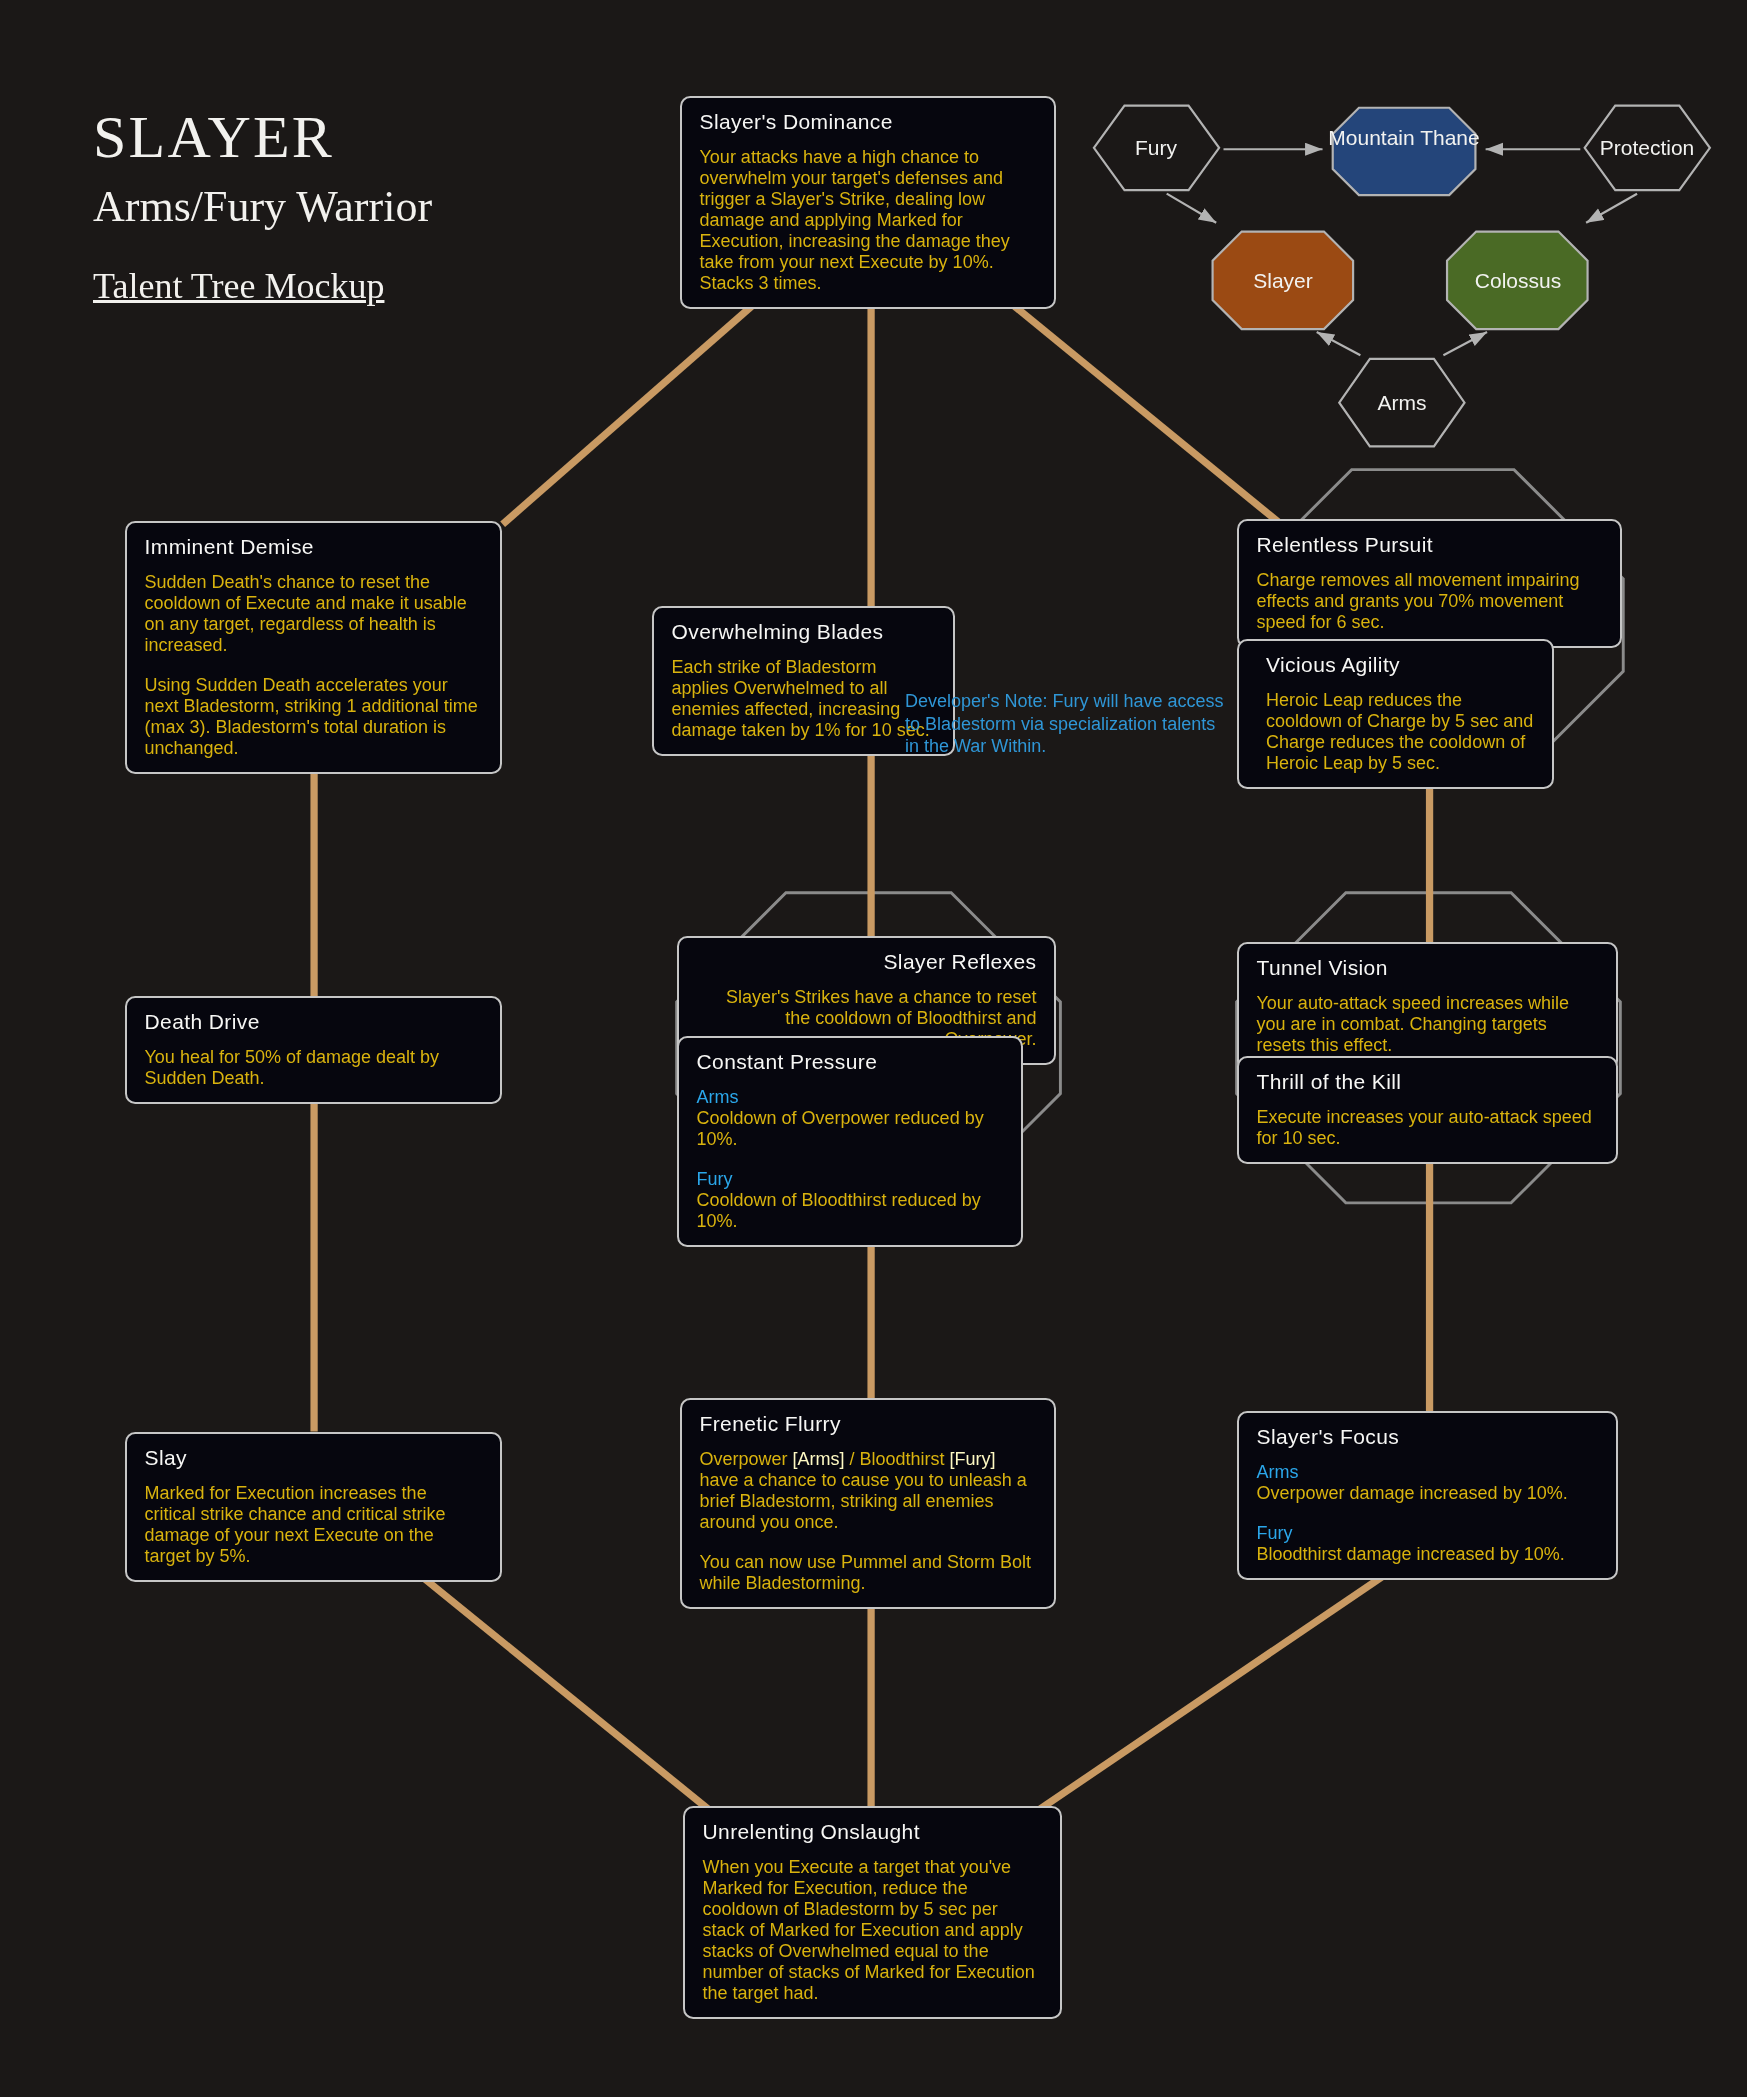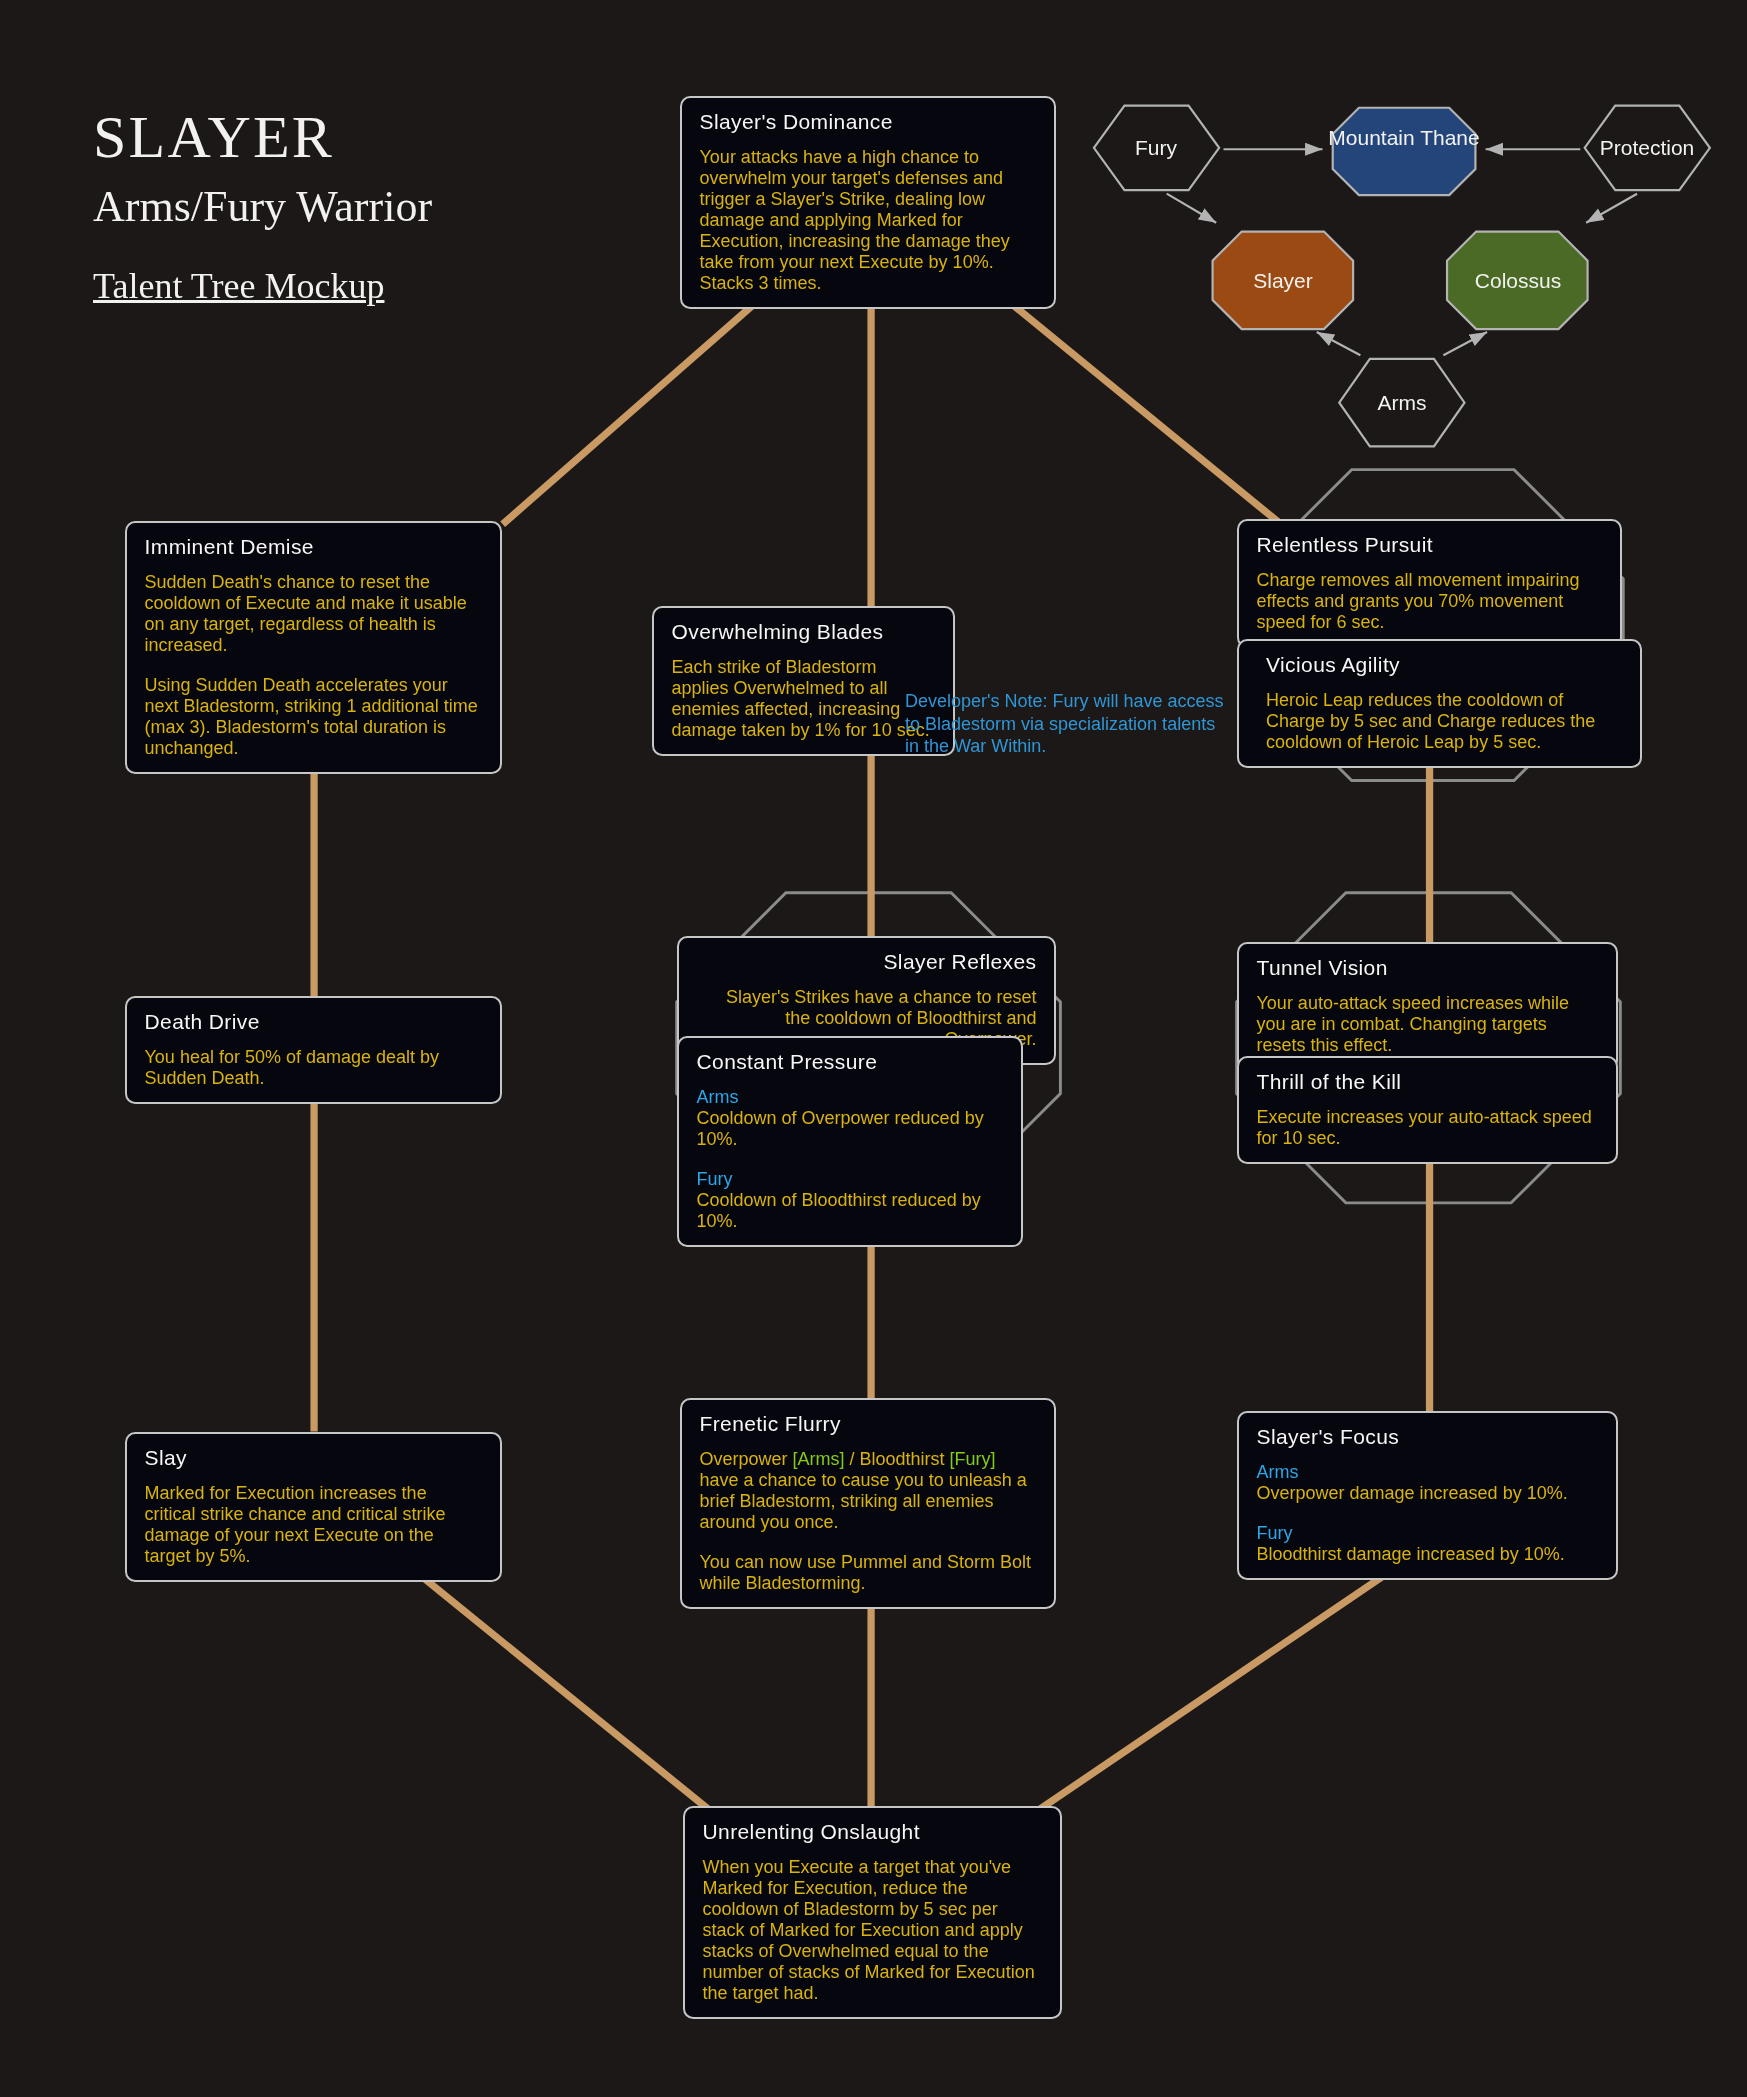--- a/index.html
+++ b/index.html
@@ -9,21 +9,21 @@
   .hdr{position:absolute;z-index:3;color:#f2f1ee;font-family:"Liberation Serif",serif;}
   #hdr-title{left:93px;top:103px;font-size:60px;letter-spacing:2.2px;}
   #hdr-sub{left:93px;top:181px;font-size:44px;}
   #hdr-tag{left:93px;top:265px;font-size:36px;text-decoration:underline;}
   .talent{position:absolute;z-index:2;box-sizing:border-box;background:#06060e;
           border:2.2px solid #c6c6c6;border-radius:10.2px;padding:11.7px 17.5px 13px 17.5px;}
   .t-title{margin:0 0 13px 0;font-size:21px;font-weight:normal;color:#f7f7f5;letter-spacing:0.4px;}
   .t-body{margin:0;font-size:18px;line-height:21px;color:#d9b30e;}
   .t-sub{margin:0;font-size:18px;line-height:21px;color:#2ba7ea;}
   .gap{margin-top:19.7px;}
-  .blue{color:#84cc16;}
+  .blue{color:#fef9c3;}
   #dev-note{position:absolute;z-index:2;left:905px;top:690px;width:324px;
             font-size:18px;line-height:22.6px;color:#2f96d6;}
   .spec-label{position:absolute;z-index:3;width:160px;text-align:center;color:#f2f2f0;
               font-size:21px;line-height:26px;}
 </style>
 </head>
 <body>
 
 <div id="canvas">
 
@@ -89,21 +89,21 @@
     <p class="t-body">Each strike of Bladestorm applies Overwhelmed to all enemies affected, increasing damage taken by 1% for 10 sec.</p>
   </section>
 
   <div id="dev-note">Developer's Note: Fury will have access to Bladestorm via specialization talents in the War Within.</div>
 
   <section class="talent" style="left:1237px;top:519px;width:385px;min-height:101px;">
     <h3 class="t-title">Relentless Pursuit</h3>
     <p class="t-body">Charge removes all movement impairing effects and grants you 70% movement speed for 6 sec.</p>
   </section>
 
-  <section class="talent" style="left:1237px;top:639px;width:405px;min-height:107px;padding-left:27px;">
+  <section class="talent" style="left:1237px;top:639px;width:317px;min-height:107px;padding-left:27px;">
     <h3 class="t-title">Vicious Agility</h3>
     <p class="t-body">Heroic Leap reduces the cooldown of Charge by 5 sec and Charge reduces the cooldown of Heroic Leap by 5 sec.</p>
   </section>
 
   <section class="talent" style="left:677px;top:936px;width:379px;min-height:82px;text-align:right;">
     <h3 class="t-title">Slayer Reflexes</h3>
     <p class="t-body">Slayer's Strikes have a chance to reset the cooldown of Bloodthirst and Overpower.</p>
   </section>
 
   <section class="talent" style="left:677px;top:1036px;width:346px;min-height:144px;">

